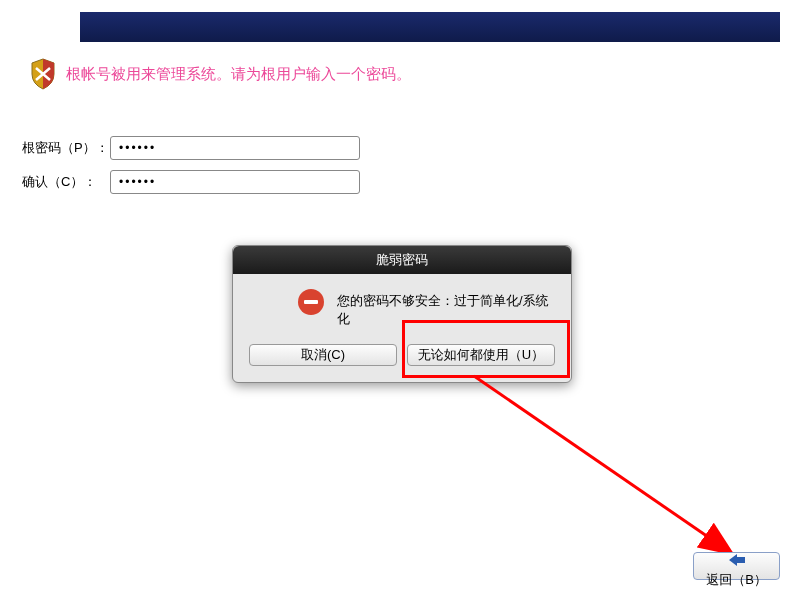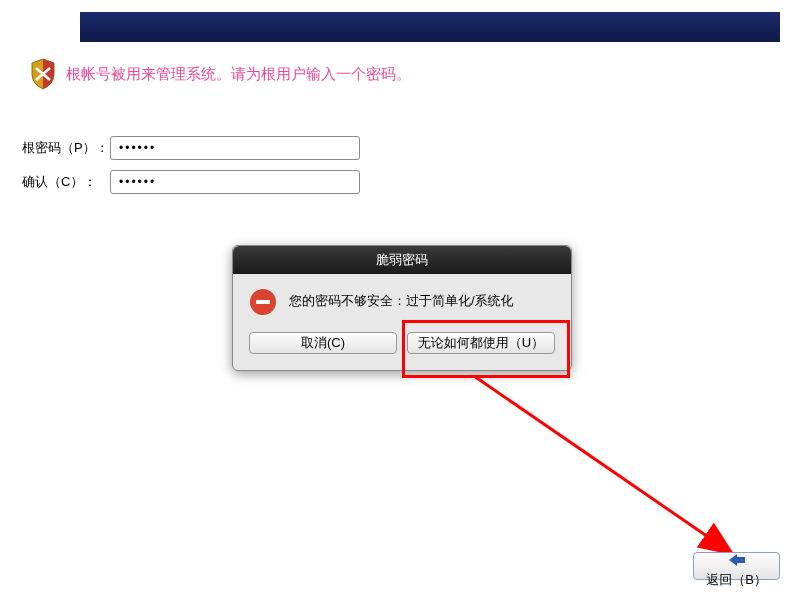--- a/index.html
+++ b/index.html
@@ -80,20 +80,21 @@
       text-align: center;
       padding: 5px 0;
       font-size: 13px;
       border-radius: 6px 6px 0 0;
     }
     .dialog-body {
       padding: 14px 16px 10px 16px;
       display: flex;
       align-items: flex-start;
       gap: 12px;
+      margin-left: 48px;
     }
     .error-icon {
       width: 28px;
       height: 28px;
       flex-shrink: 0;
     }
     .dialog-message {
       font-size: 13px;
       color: #000;
       padding-top: 4px;

